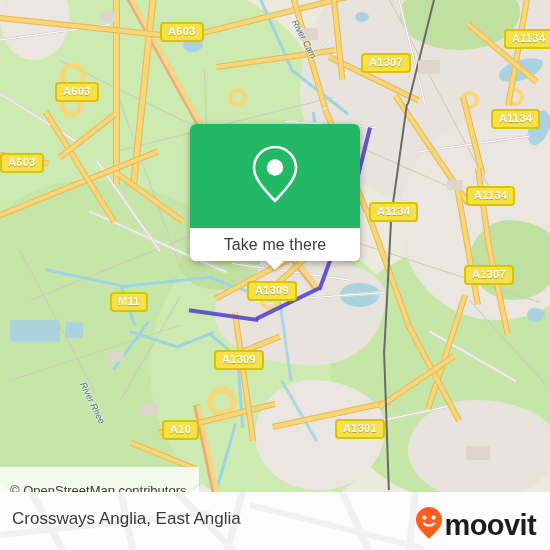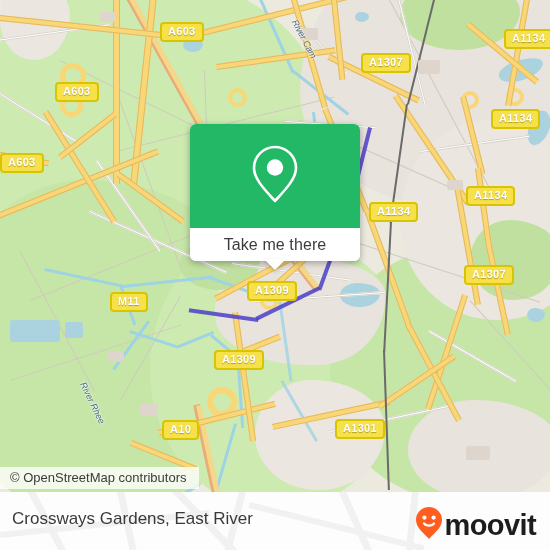--- a/index.html
+++ b/index.html
@@ -71,21 +71,21 @@
     position:absolute;left:264px;top:259px;width:0;height:0;
     border-left:11px solid transparent;border-right:11px solid transparent;
     border-top:11px solid #ffffff;
     filter:drop-shadow(0 2px 2px rgba(0,0,0,.18));
   }
 
   
   .attrib{
     position:absolute;left:0;top:467px;
     background:rgba(255,255,255,.78);
-    padding:3px 12px 4px 10px;
+    padding:16px 12px 4px 10px;
     font-size:13px;color:#3b3b3b;white-space:nowrap;
   }
 
   
   .footer{
     position:absolute;left:0;top:492px;width:550px;height:58px;
     background:#fdfdfd;overflow:hidden;
   }
   .fwm{position:absolute;background:#f1f1f1;transform-origin:0 0;}
   .footer-title{
@@ -284,21 +284,21 @@
   <div class="footer">
     <div class="fwm" style="left:30px;top:-10px;width:160px;height:7px;transform:rotate(62deg);"></div>
     <div class="fwm" style="left:120px;top:-20px;width:150px;height:7px;transform:rotate(78deg);"></div>
     <div class="fwm" style="left:170px;top:-12px;width:140px;height:7px;transform:rotate(46deg);"></div>
     <div class="fwm" style="left:250px;top:-16px;width:150px;height:7px;transform:rotate(104deg);"></div>
     <div class="fwm" style="left:340px;top:-14px;width:130px;height:7px;transform:rotate(66deg);"></div>
     <div class="fwm" style="left:420px;top:-10px;width:120px;height:7px;transform:rotate(96deg);"></div>
     <div class="fwm" style="left:0px;top:40px;width:210px;height:6px;transform:rotate(-6deg);"></div>
     <div class="fwm" style="left:250px;top:10px;width:180px;height:6px;transform:rotate(14deg);"></div>
 
-    <div class="footer-title">Crossways Gardens, East River</div>
+    <div class="footer-title">Crossways Anglia, East Anglia</div>
 
     <div class="brand">
       <span>
         <svg width="28" height="34" viewBox="0 0 28 34" aria-hidden="true">
           <path d="M14 1 C6.8 1 1 6.8 1 14 C1 22 9 27 14 33 C19 27 27 22 27 14 C27 6.8 21.2 1 14 1 Z" fill="#ff5e1f"></path>
           <circle cx="9.4" cy="11.6" r="2.1" fill="#ffffff"></circle>
           <circle cx="18.6" cy="11.6" r="2.1" fill="#ffffff"></circle>
           <path d="M9 17.4 C11 20.4 17 20.4 19 17.4" fill="none" stroke="#ffffff" stroke-width="2.1" stroke-linecap="round"></path>
         </svg>
       </span>

